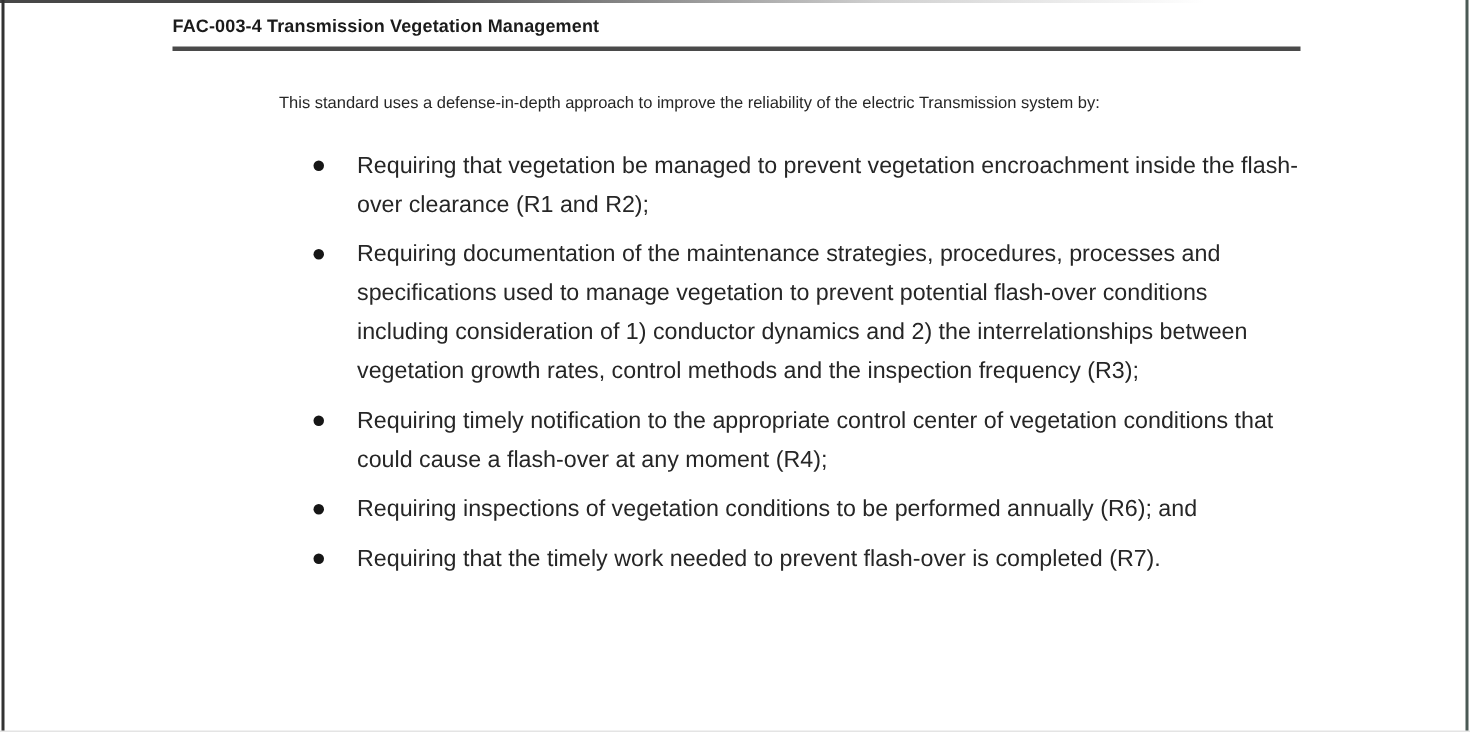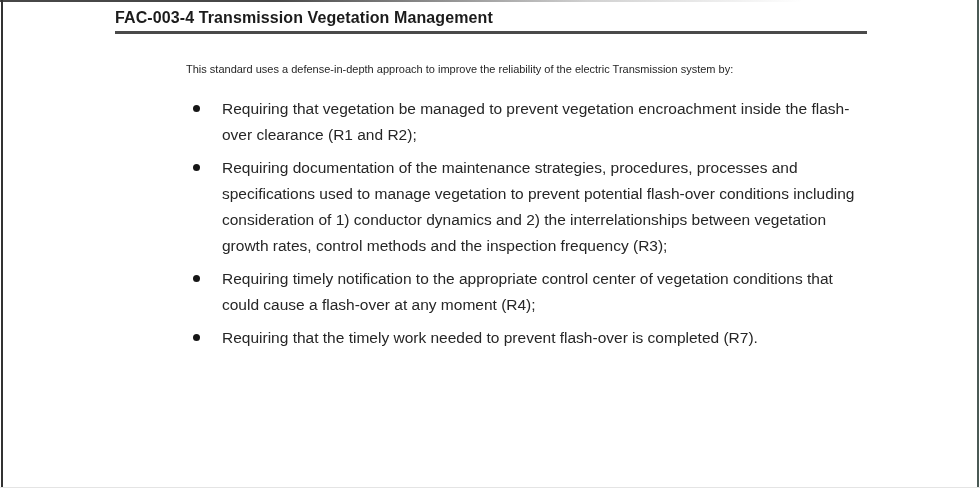--- a/index.html
+++ b/index.html
@@ -43,41 +43,41 @@
   
   .doc-header {
     position: absolute;
     left: 115px;
     top: 9px;
     width: 752px;
     padding-bottom: 5px;
     border-bottom: 3px solid #4a4a4a;
   }
   .doc-title {
-    font-size: 16px;
+    font-size: 12px;
     line-height: 17px;
     font-weight: bold;
     color: #1b1b1b;
     letter-spacing: 0.1px;
   }
   
   .doc-content {
     position: absolute;
     left: 186px;
     top: 56px;
     width: 700px;
   }
   .intro {
     margin: 0 0 14px 0;
     width: 615px;
     font-size: 11px;
     line-height: 26px;
   }
   ul.bullet-list {
-    margin: 0;
+    margin: 16px;
     padding: 0;
     list-style: none;
   }
   ul.bullet-list li {
     position: relative;
     padding-left: 36px;
     margin: 0 0 7px 0;
     font-size: 15.5px;
     line-height: 26px;
   }
@@ -117,16 +117,20 @@
     <li>
       <span class="dot"></span>
       <span class="bullet-text">Requiring documentation of the maintenance strategies, procedures, processes and specifications used to manage vegetation to prevent potential flash-over conditions including consideration of 1) conductor dynamics and 2) the interrelationships between vegetation growth rates, control methods and the inspection frequency (R3);</span>
     </li>
     <li>
       <span class="dot"></span>
       <span class="bullet-text">Requiring timely notification to the appropriate control center of vegetation conditions that could cause a flash-over at any moment (R4);</span>
     </li>
     <li>
       <span class="dot"></span>
+      <span class="bullet-text">Requiring inspections of vegetation conditions to be performed annually (R6); and</span>
+    </li>
+    <li>
+      <span class="dot"></span>
       <span class="bullet-text">Requiring that the timely work needed to prevent flash-over is completed (R7).</span>
     </li>
   </ul>
 </div>
 
 </body></html>

